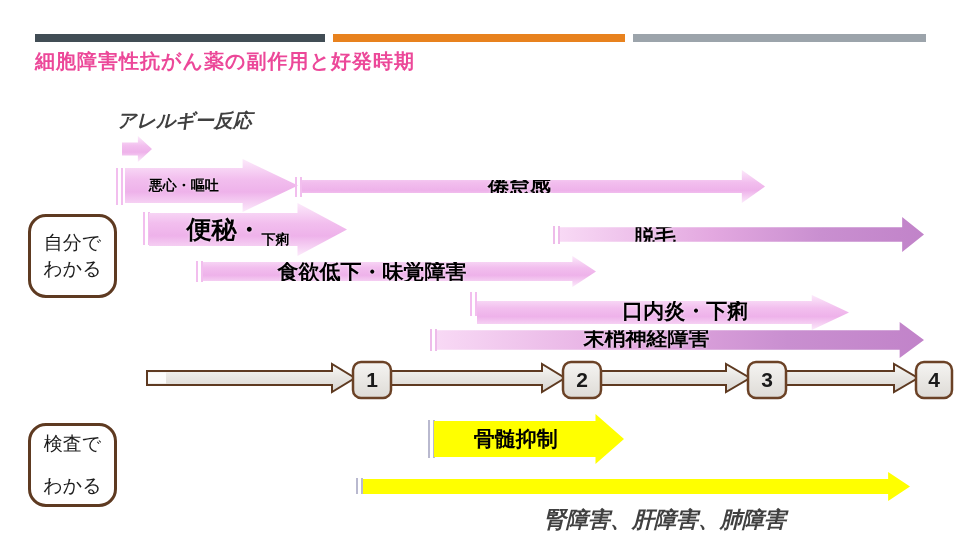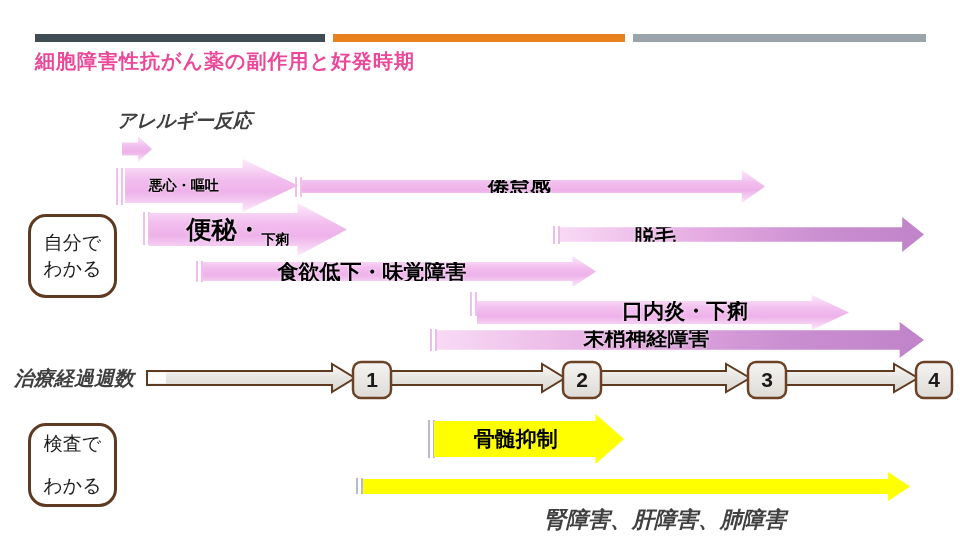--- a/index.html
+++ b/index.html
@@ -107,21 +107,20 @@
               clip-path:polygon(0 17%,90% 17%,90% 0,100% 50%,90% 100%,90% 83%,0 83%);">
     <span class="arrow-label" style="left:56%;top:0;bottom:10%;font-size:21px;">口内炎・下痢</span>
   </div>
 
   <div class="stripes" style="left:430px;top:329px;height:22px;color:#eebcea;"></div>
   <div class="block-arrow purple" style="left:437px;top:322px;width:487px;height:36px;
               clip-path:polygon(0 23%,95% 23%,95% 0,100% 50%,95% 100%,95% 77%,0 77%);">
     <span class="arrow-label" style="left:43%;top:0;bottom:12%;font-size:21px;">末梢神経障害</span>
   </div>
 
-  <div class="free-label" style="left:14px;top:365px;font-size:20px;">治療経過週数</div>
 
   <svg style="position:absolute;left:140px;top:360px;" width="820" height="42" viewBox="0 0 820 42">
     <defs>
       <linearGradient id="segGrad" x1="0" y1="0" x2="0" y2="1">
         <stop offset="0" stop-color="#fafaf8"></stop>
         <stop offset="0.45" stop-color="#e9e7e3"></stop>
         <stop offset="1" stop-color="#d9d6d1"></stop>
       </linearGradient>
       <linearGradient id="boxGrad" x1="0" y1="0" x2="0" y2="1">
         <stop offset="0" stop-color="#f5f4f2"></stop>

